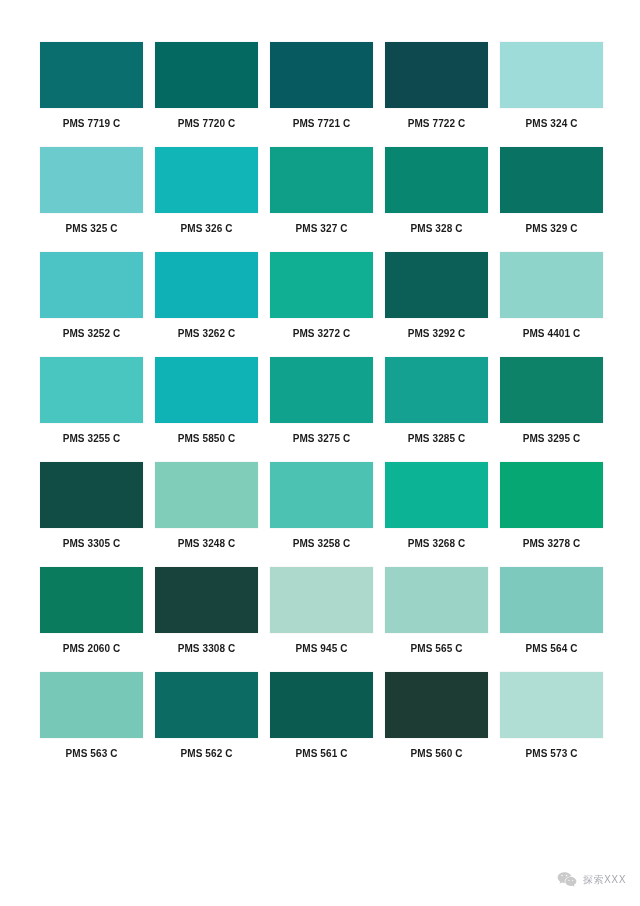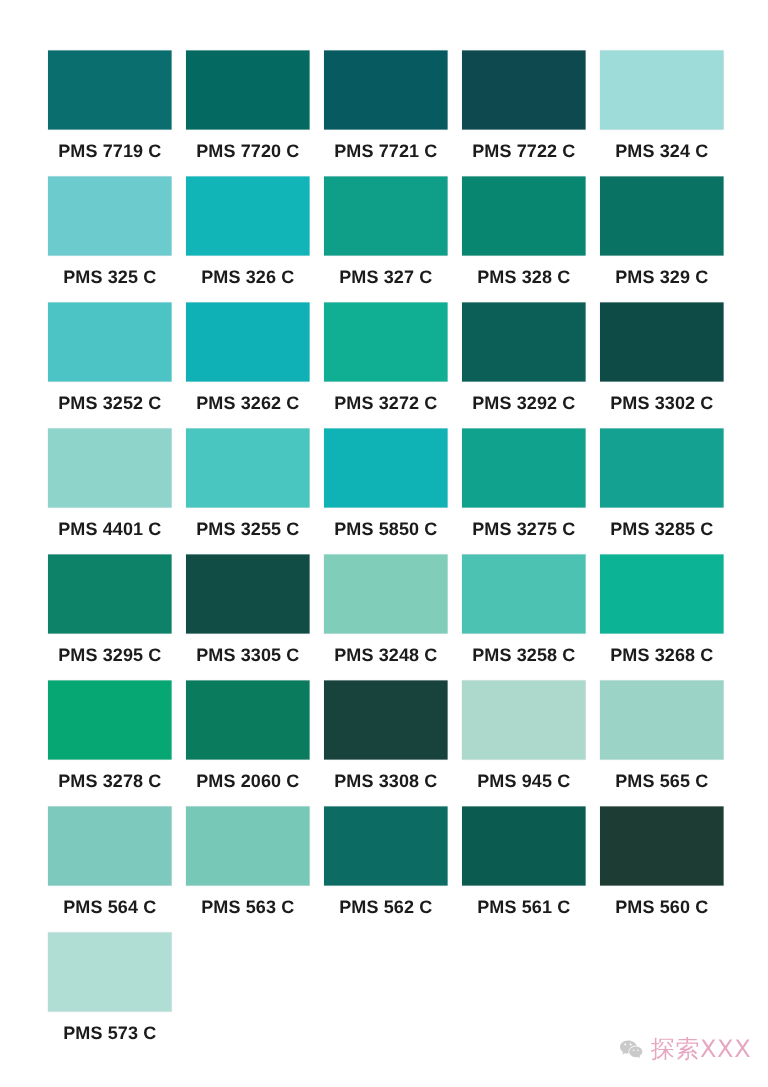--- a/index.html
+++ b/index.html
@@ -46,21 +46,21 @@
     width: 103px;
     height: 66px;
     display: block;
     box-shadow: 0 0 0 0.5px rgba(0,0,0,0.06);
   }
 
   .swatch-label {
     display: block;
     width: 103px;
     text-align: center;
-    font-size: 15px;
+    font-size: 10px;
     font-weight: bold;
     color: #1b1b1b;
     letter-spacing: 0.1px;
     margin-top: 10px;
     white-space: nowrap;
     font-family: "Liberation Sans", "DejaVu Sans", sans-serif;
   }
 
   
   .watermark {
@@ -71,22 +71,22 @@
     align-items: center;
     gap: 6px;
     opacity: 0.38;
   }
   .watermark-icon {
     width: 20px;
     height: 17px;
     display: block;
   }
   .watermark-text {
-    font-size: 20px;
-    color: #be185d;
+    font-size: 10px;
+    color: #0f172a;
     font-family: "DejaVu Sans", "Liberation Sans", sans-serif;
     letter-spacing: 0.5px;
     white-space: nowrap;
   }
 </style>
 </head>
 <body>
 
 <div id="chart-sheet">
 
@@ -139,24 +139,20 @@
         <span class="swatch-chip" style="background-color: rgb(16, 177, 182);"></span>
         <span class="swatch-label">PMS 3262 C</span>
       </div>
       <div class="swatch-cell">
         <span class="swatch-chip" style="background-color: rgb(16, 174, 146);"></span>
         <span class="swatch-label">PMS 3272 C</span>
       </div>
       <div class="swatch-cell">
         <span class="swatch-chip" style="background-color: rgb(12, 95, 87);"></span>
         <span class="swatch-label">PMS 3292 C</span>
-      </div>
-      <div class="swatch-cell">
-        <span class="swatch-chip" style="background-color: rgb(14, 74, 70);"></span>
-        <span class="swatch-label">PMS 3302 C</span>
       </div>
       <div class="swatch-cell">
         <span class="swatch-chip" style="background-color: rgb(142, 212, 203);"></span>
         <span class="swatch-label">PMS 4401 C</span>
       </div>
       <div class="swatch-cell">
         <span class="swatch-chip" style="background-color: rgb(74, 198, 193);"></span>
         <span class="swatch-label">PMS 3255 C</span>
       </div>
       <div class="swatch-cell">

